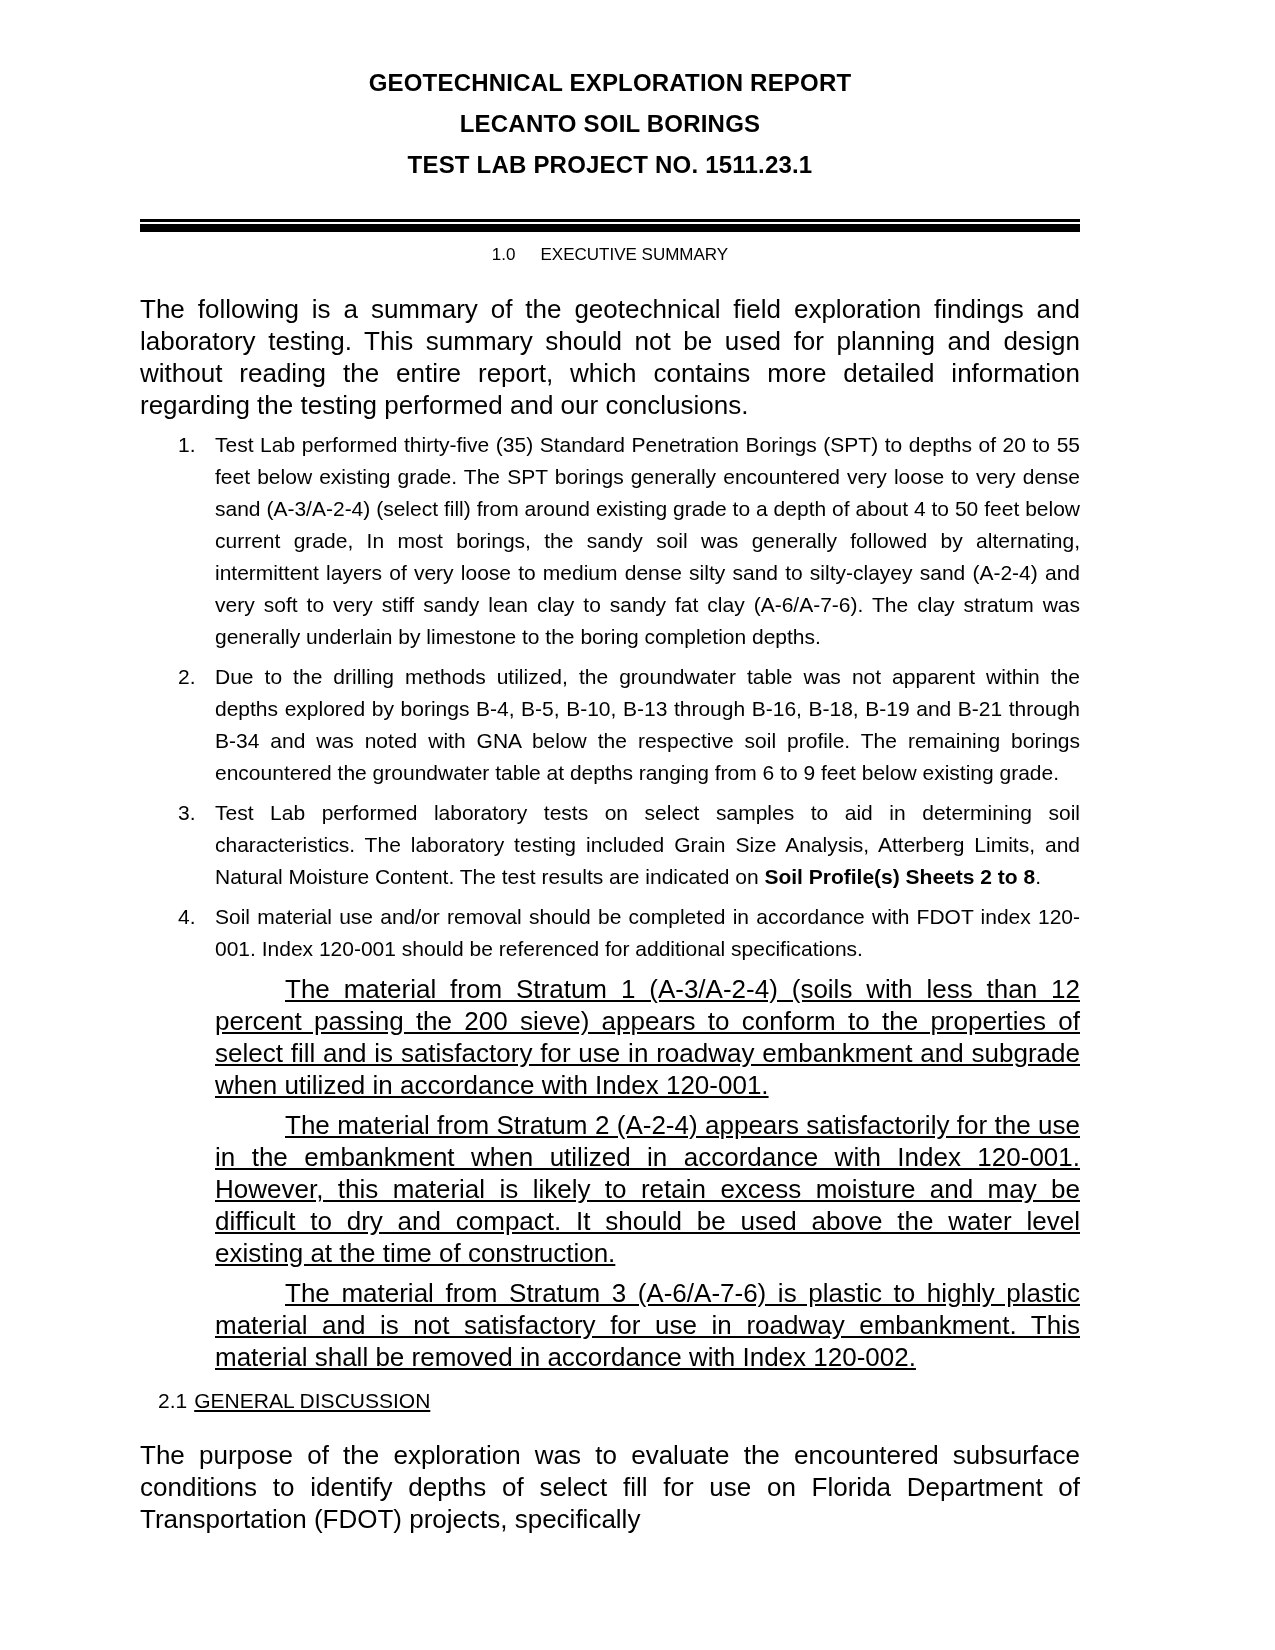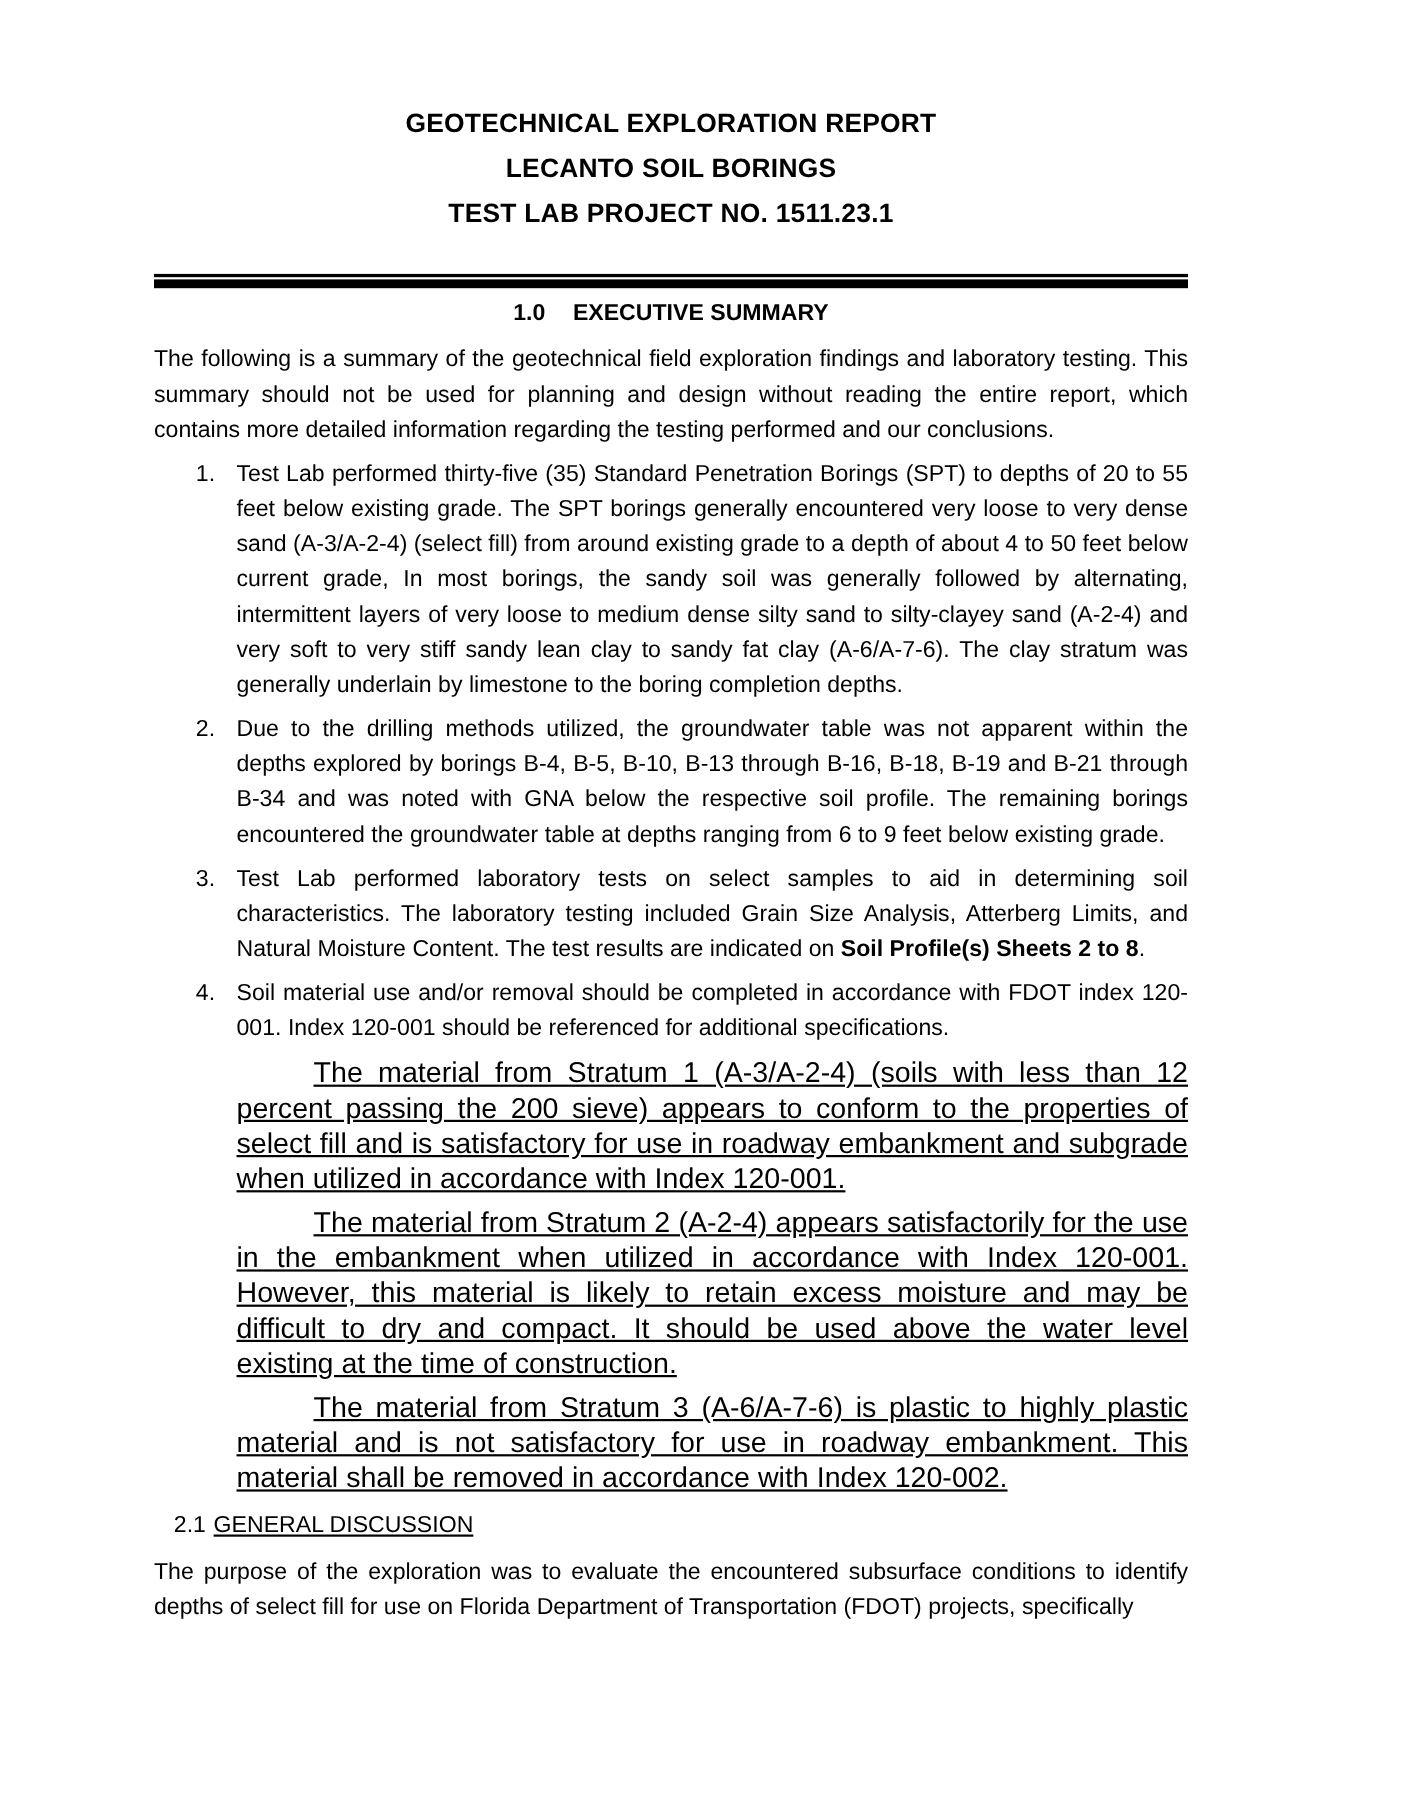--- a/index.html
+++ b/index.html
@@ -11,46 +11,46 @@
     width: 1275px;
     height: 1650px;
     overflow: hidden;
     font-family: "Liberation Sans", "DejaVu Sans", sans-serif;
     color: #000000;
     -webkit-font-smoothing: antialiased;
   }
   .page {
     width: 940px;
     margin-left: 140px;
-    padding-top: 92px;
+    padding-top: 62px;
   }
   .title-block {
     text-align: center;
     font-weight: bold;
     font-size: 24px;
     line-height: 41px;
     letter-spacing: 0.2px;
   }
   .rule {
     margin-top: 34px;
     height: 2px;
     border-top: 3px solid #000;
     border-bottom: 8px solid #000;
   }
   .sec-heading {
     margin: 7px 0 0 0;
     text-align: center;
-    font-weight: bold;
-    font-size: 21px;
+    font-weight: normal;
+    font-size: 17px;
     line-height: 32px;
   }
   .sec-heading .sec-num { margin-right: 25px; }
   .body-para {
-    margin: 10px 0 0 0;
-    font-size: 21px;
+    margin: 22px 0 0 0;
+    font-size: 26px;
     line-height: 32px;
     text-align: justify;
   }
   .list-item {
     position: relative;
     margin-top: 8px;
     padding-left: 75px;
     font-size: 21px;
     line-height: 32px;
     text-align: justify;

